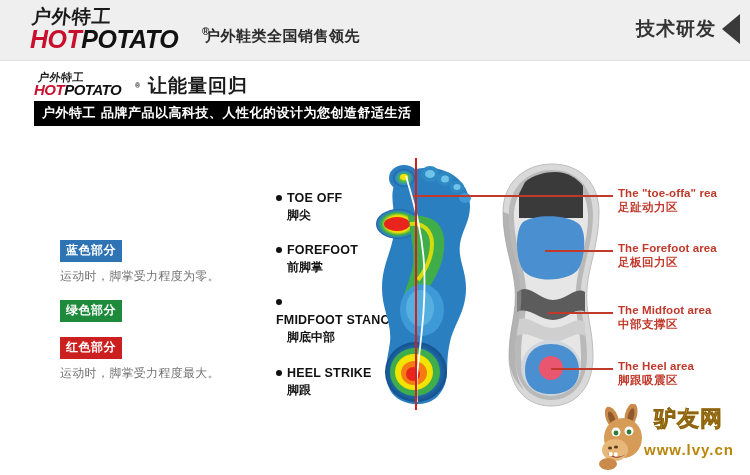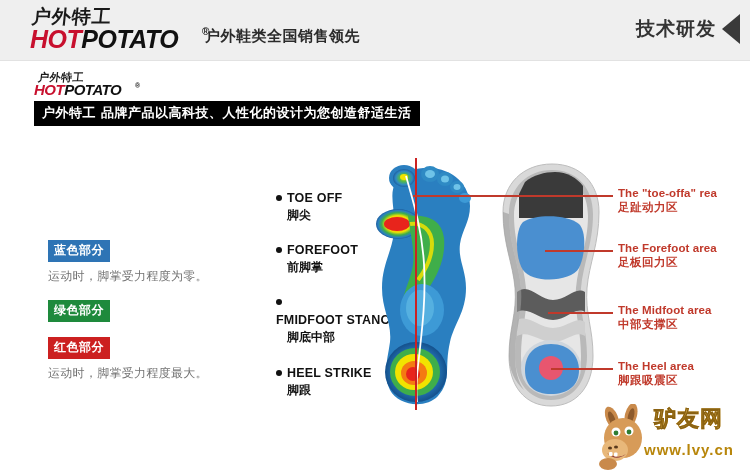--- a/index.html
+++ b/index.html
@@ -86,21 +86,21 @@
   }
 
   
   .para{
     position:absolute;left:30px;top:132px;width:262px;
     font-size:11px;line-height:16px;color:#3a3a3a;
     font-family:"DejaVu Sans",sans-serif;text-align:justify;
   }
 
   
-  .legend{position:absolute;left:48px;top:240px;width:215px;}
+  .legend{position:absolute;left:60px;top:240px;width:215px;}
   .legend-item{margin-bottom:15px;}
   .legend-badge{
     display:inline-block;color:#ffffff;font-size:12px;font-weight:bold;
     font-family:"DejaVu Sans",sans-serif;
     padding:2px 6px 3px 6px;letter-spacing:0.5px;
   }
   .legend-desc{
     margin-top:6px;font-size:12px;color:#737373;
     font-family:"DejaVu Sans",sans-serif;letter-spacing:0.3px;
   }
@@ -174,20 +174,21 @@
       <span class="tri-left"></span>
     </div>
   </div>
 
   <div class="subhead">
     <span class="sub-logo">
       <span class="sub-cn">户外特工</span>
       <span class="sub-en"><span class="brand-hot">HOT</span><span class="brand-potato">POTATO</span></span>
       <span class="sub-reg">®</span>
     </span>
+    <span class="sub-title">让能量回归</span>
   </div>
   <div class="blackbar">户外特工 品牌产品以高科技、人性化的设计为您创造舒适生活</div>
 
 
   <div class="legend">
     <div class="legend-item">
       <span class="legend-badge" id="badge0" style="background: rgb(46, 116, 181);">蓝色部分</span>
       <div class="legend-desc">运动时，脚掌受力程度为零。</div>
     </div>
     <div class="legend-item">

